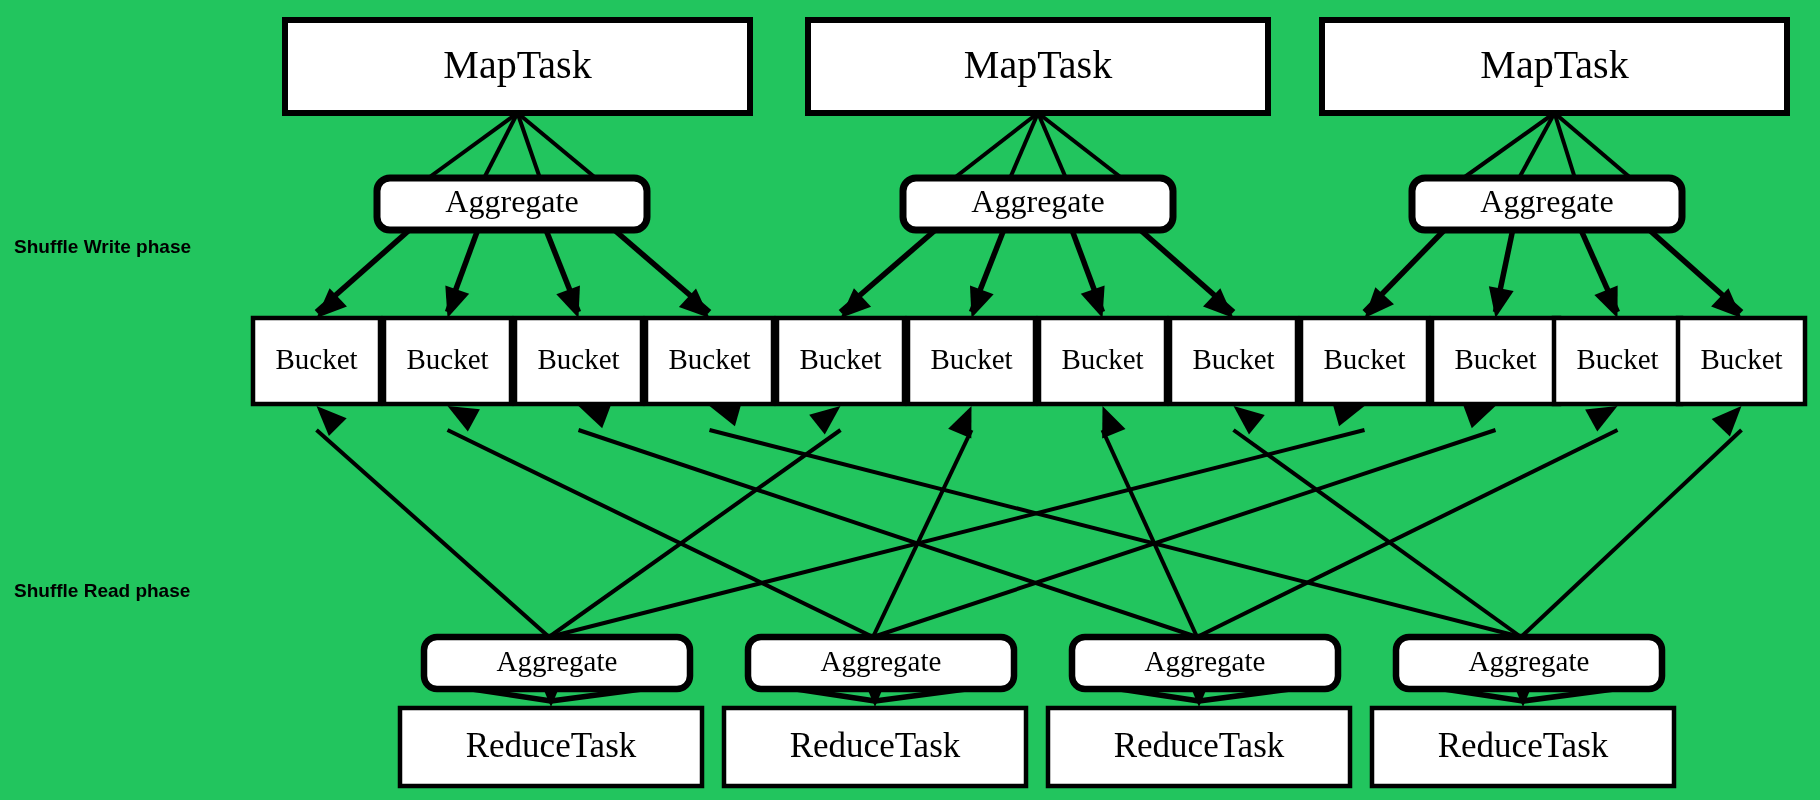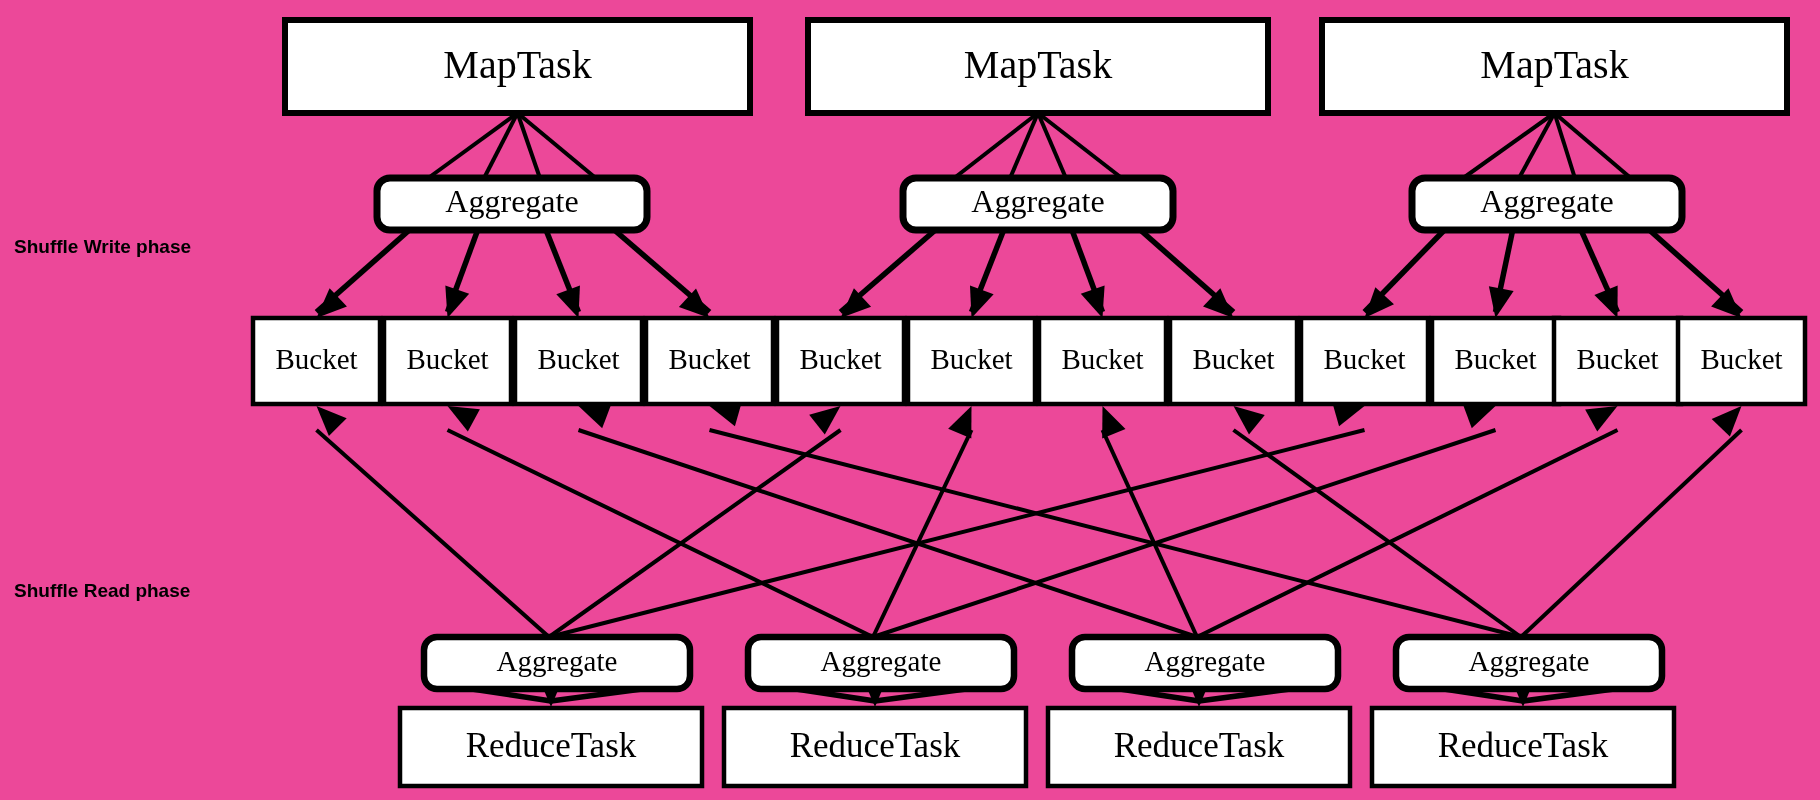--- a/index.html
+++ b/index.html
@@ -4,21 +4,21 @@
 <style>
   html, body {
     margin: 0;
     padding: 0;
     background: #ffffff;
   }
   #stage {
     position: relative;
     width: 1820px;
     height: 800px;
-    background: #ec4899;
+    background: #22c55e;
     overflow: hidden;
     font-family: "Liberation Serif", serif;
   }
   svg#diagram {
     position: absolute;
     left: 0;
     top: 0;
     width: 1820px;
     height: 800px;
   }

